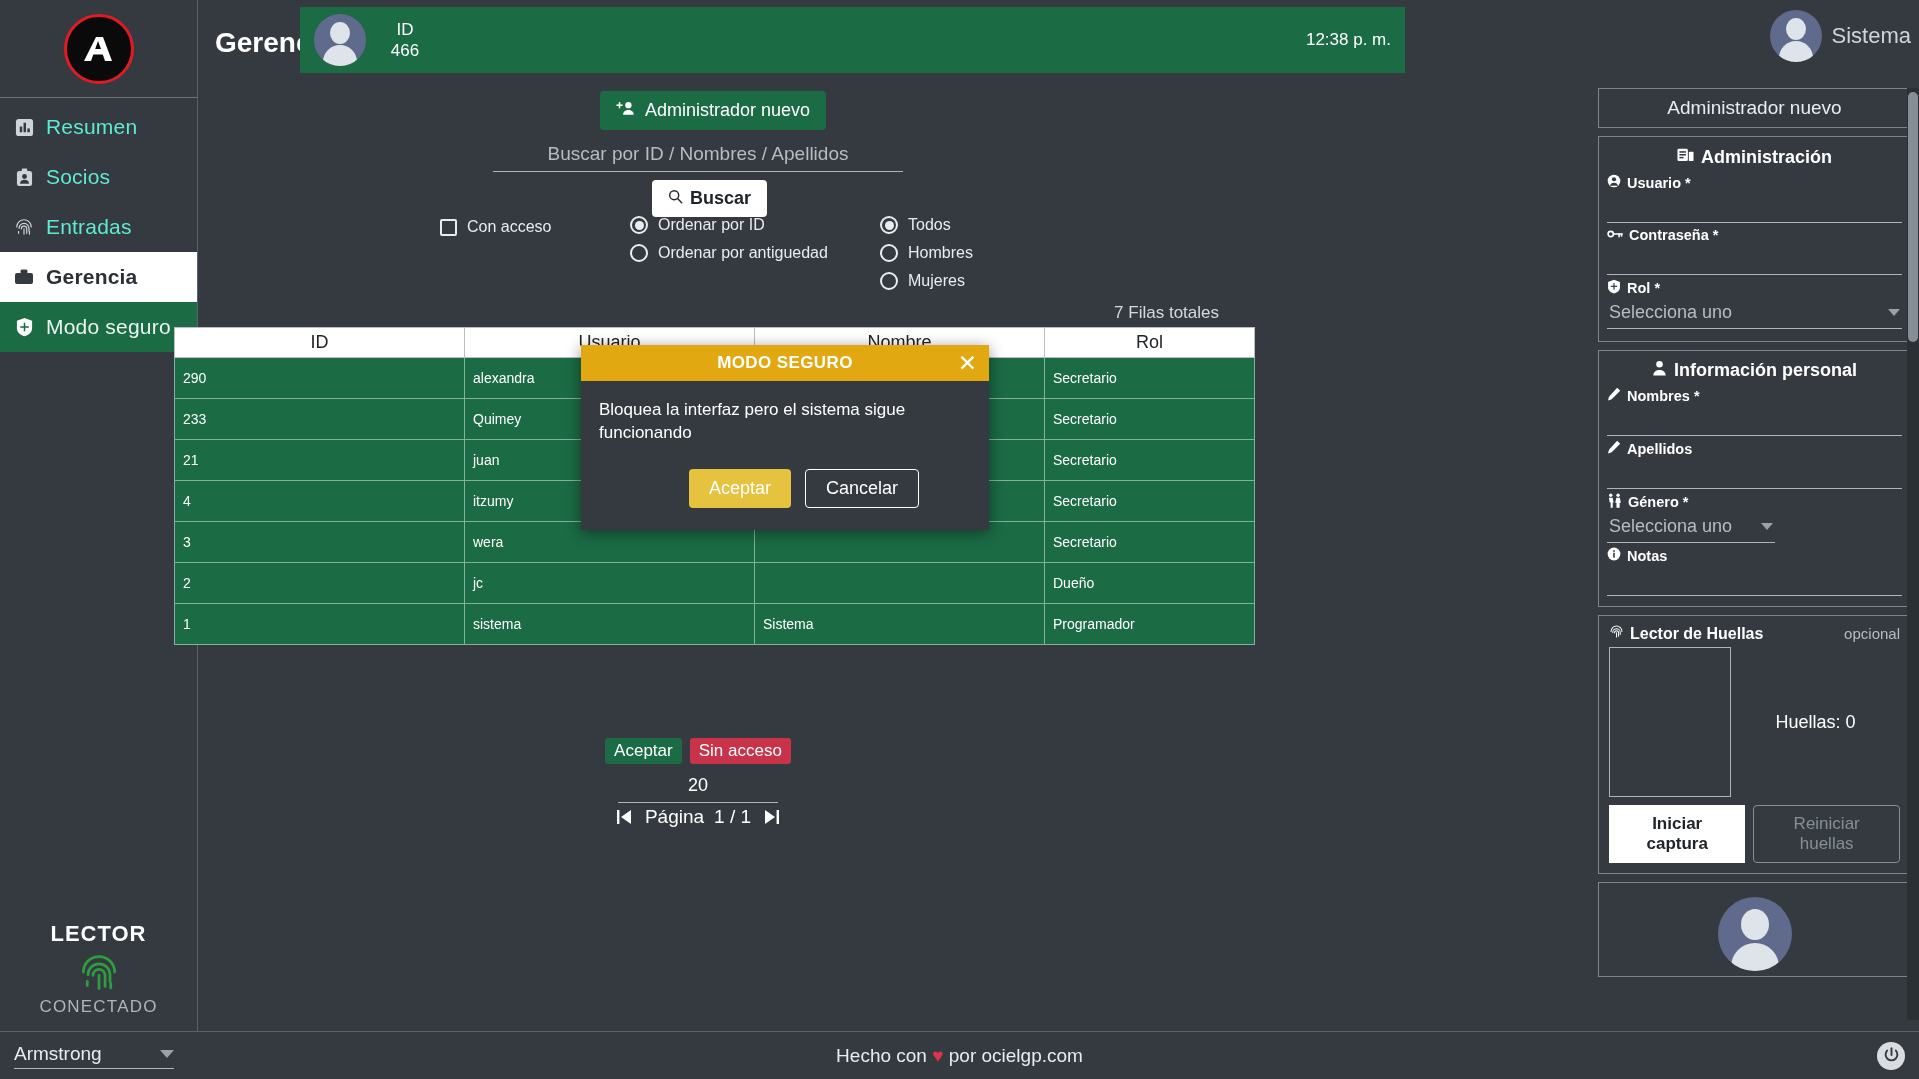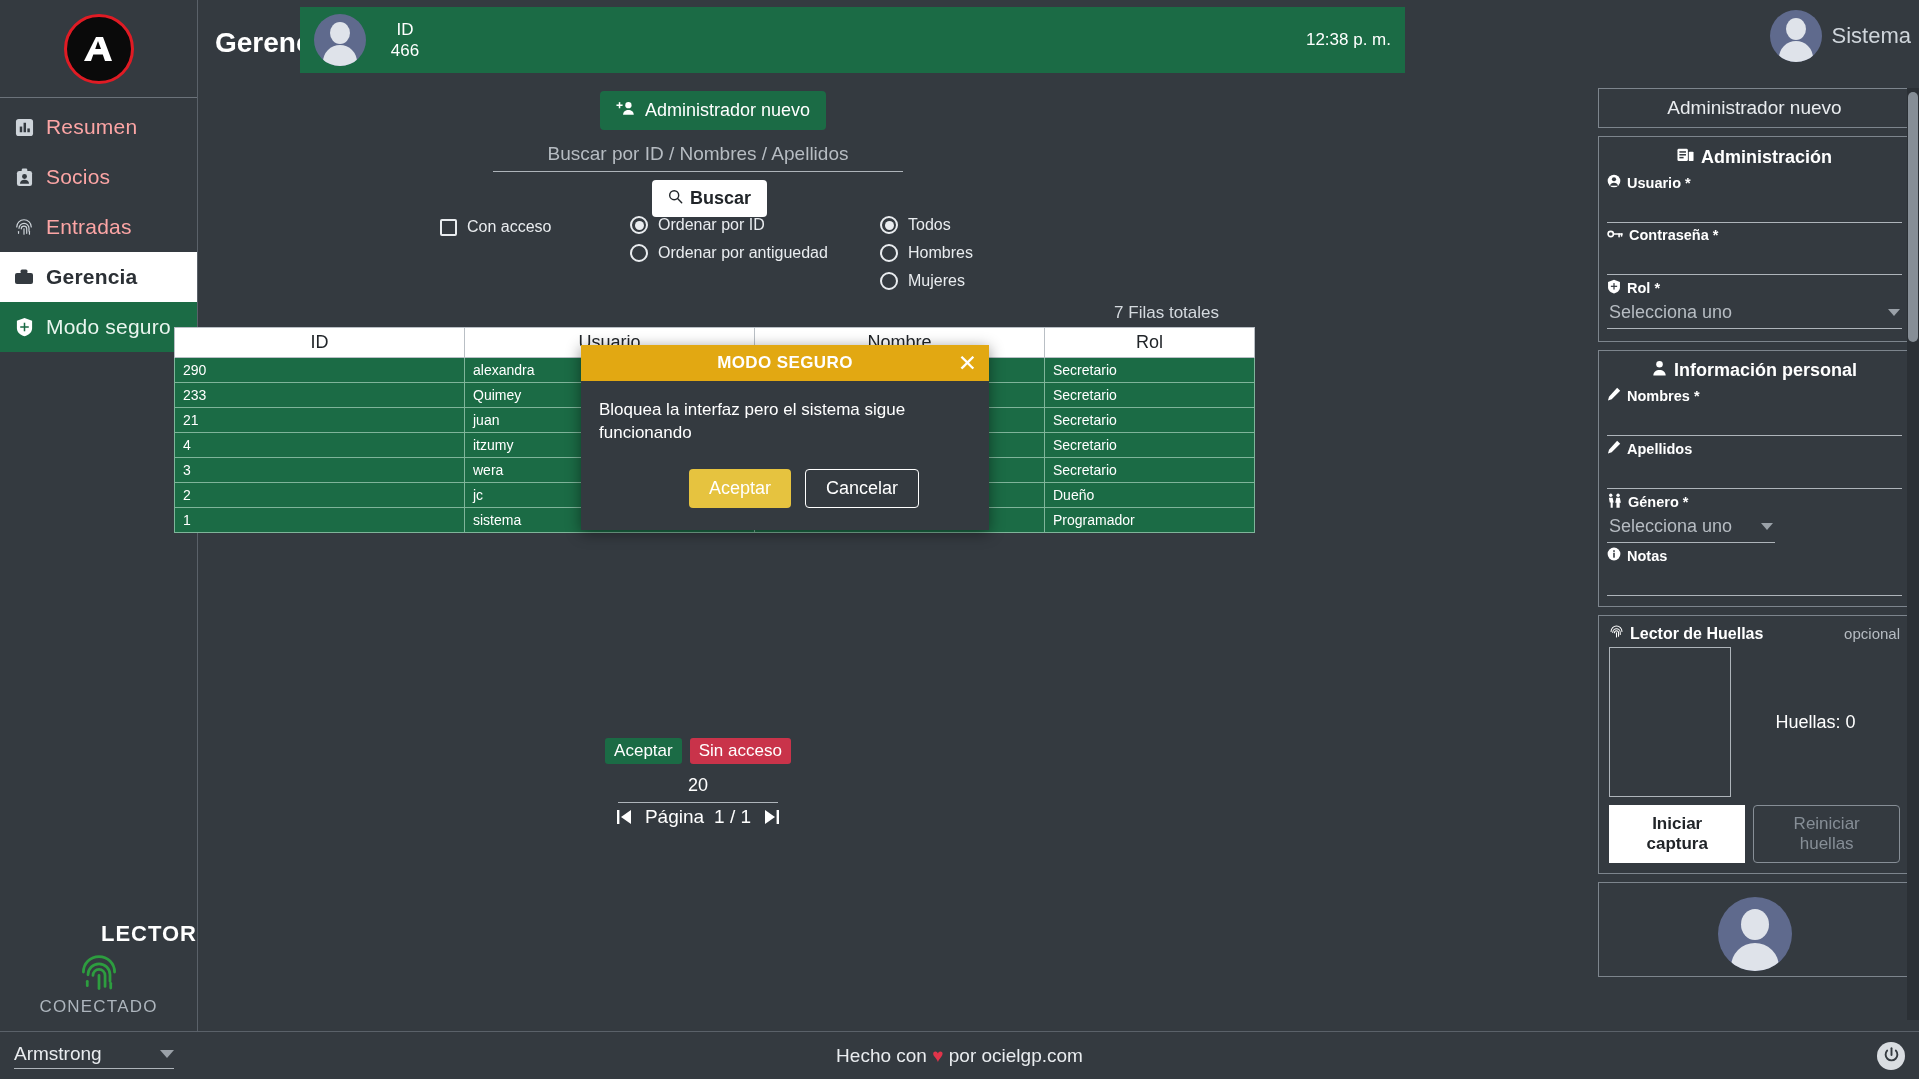--- a/index.html
+++ b/index.html
@@ -26,35 +26,35 @@
   .logo {
     width: 70px; height: 70px; border-radius: 50%;
     background: #0a0a0a; border: 3px solid #e01b24;
     display: flex; align-items: center; justify-content: center;
   }
   .logo svg { display: block; }
   .nav { margin-top: 4px; }
   .nav-item {
     display: flex; align-items: center; gap: 10px;
     height: 50px; padding-left: 12px;
-    color: #fca5a5; font-size: 21px; letter-spacing: .2px;
+    color: #5eead4; font-size: 21px; letter-spacing: .2px;
     cursor: pointer;
   }
   .nav-item .ic { width: 24px; display: flex; justify-content: center; align-items: center; }
   .nav-item.active {
     background: #ffffff; color: #2b3035; font-weight: bold;
   }
   .nav-item.secure {
     background: #1b6b45; color: #e9f5ee;
   }
   .sidebar-spacer { flex: 1; }
   .reader-box {
     text-align: center; padding-bottom: 14px;
   }
-  .reader-title { color: #fff; font-weight: bold; font-size: 22px; letter-spacing: 1px; text-align: right; }
+  .reader-title { color: #fff; font-weight: bold; font-size: 22px; letter-spacing: 1px; }
   .reader-icon { margin: 4px 0 2px; display:flex; justify-content:center; }
   .reader-status { color: #adb5bd; font-size: 17px; letter-spacing: 1.2px; }
 
   
   .bottombar {
     position: absolute; left: 0; bottom: 0;
     width: 1919px; height: 48px;
     background: #343a40;
     border-top: 1px solid #5a6169;
     display: flex; align-items: center;
@@ -160,21 +160,21 @@
 
   
   .table-wrap { position: absolute; left: 174px; top: 327px; width: 1048px; }
   table { border-collapse: collapse; width: 100%; table-layout: fixed; }
   thead th {
     background: #fff; color: #212529; font-weight: normal; font-size: 18px;
     padding: 4px 0; text-align: center; border: 1px solid #b9bfc5;
   }
   tbody td {
     background: #1b6b45; color: #fff; font-size: 14px;
-    padding: 4px 8px; border: 1px solid #7fb49a; height: 24px;
+    padding: 12px 8px; border: 1px solid #7fb49a; height: 24px;
   }
   .col-id { width: 290px; } .col-user { width: 290px; }
   .col-name { width: 290px; } .col-rol { width: 210px; }
 
   
   .legend {
     position: absolute; left: 174px; top: 738px; width: 1048px;
     display: flex; justify-content: center; gap: 8px;
   }
   .chip { font-size: 17px; color: #fff; padding: 3px 9px; border-radius: 3px; }

